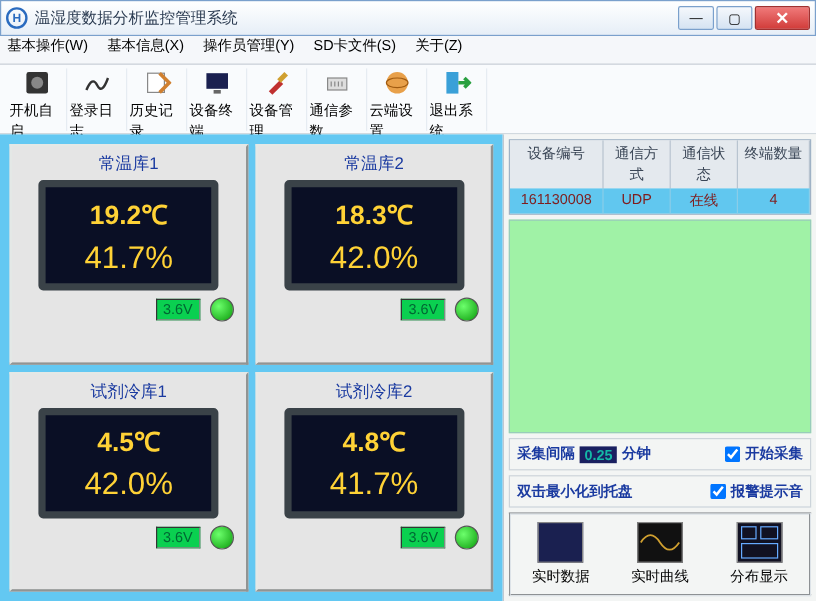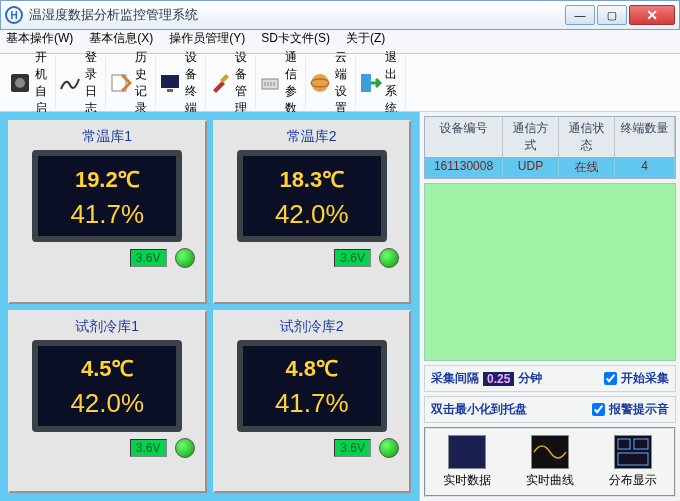--- a/index.html
+++ b/index.html
@@ -9,21 +9,21 @@
 .titlebar .logo { width: 18px; height: 18px; border: 2px solid #2a6bbf; border-radius: 50%; color: #2a6bbf; font-weight: bold; font-size: 10px; display: flex; align-items: center; justify-content: center; margin-right: 6px; }
 .titlebar .title { flex: 1; color: #2a3a50; font-size: 13px; }
 .winbtns { display: flex; gap: 2px; }
 .winbtn { width: 30px; height: 20px; background: linear-gradient(#f5f8fc,#d5e3f2); border: 1px solid #7aa0cc; border-radius: 2px; display: flex; align-items: center; justify-content: center; font-size: 11px; cursor: pointer; }
 .winbtn.close { width: 46px; background: linear-gradient(#f07a7a,#d13c3a); color: #fff; border-color: #a03030; font-size: 14px; font-weight: bold; }
 
 .menubar { height: 24px; background: #f5f7fa; border-bottom: 1px solid #c0c8d0; display: flex; align-items: flex-start; padding: 0 6px; gap: 16px; }
 .menubar span { cursor: pointer; }
 
 .toolbar { height: 58px; background: #f9fbfd; border-bottom: 1px solid #c8d0d8; display: flex; align-items: center; padding: 2px 6px; }
-.toolbtn { width: 50px; height: 52px; display: flex; flex-direction: row; align-items: center; justify-content: flex-end; gap: 3px; cursor: pointer; border-right: 1px solid #e6ecf2; padding: 0 2px; }
+.toolbtn { width: 50px; height: 52px; display: flex; flex-direction: column; align-items: center; justify-content: flex-start; gap: 3px; cursor: pointer; border-right: 1px solid #e6ecf2; padding: 0 2px; }
 .toolicon { width: 26px; height: 26px; display: flex; align-items: center; justify-content: center; }
 
 .content { display: flex; height: calc(501px - 30px - 24px - 58px); }
 .leftpanel { width: 432px; background: #63c8f2; padding: 8px; display: grid; grid-template-columns: 1fr 1fr; gap: 6px; }
 
 .device { background: #e5e5e5; border: 2px outset #e4e8e6; padding: 4px; display: flex; flex-direction: column; align-items: center; }
 .dev-title { color: #1a3aa0; font-size: 14px; margin: 2px 0 4px; font-weight: 500; }
 .screen { width: 150px; height: 92px; background: #0a0f25; border: 6px solid #3a4248; border-radius: 4px; display: flex; flex-direction: column; align-items: center; justify-content: center; gap: 6px; }
 .temp { color: #ffd236; font-size: 22px; font-weight: bold; }
 .humid { color: #ffd236; font-size: 26px; font-weight: normal; }
@@ -35,21 +35,21 @@
 .table { border: 1px solid #9fb2c5; font-size: 12px; }
 .table .hdr { display: flex; background: #e4e9ee; color: #3a4656; }
 .table .hdr div { padding: 3px 4px; border-right: 1px solid #b8c4d0; text-align:center; }
 .table .row { display: flex; background: #61c7ef; color: #7f1d1d; }
 .table .row div { padding: 2px 4px; border-right: 1px solid #8acde8; text-align:center; }
 .c1{width:78px}.c2{width:56px}.c3{width:56px}.c4{width:60px}
 .greenarea { flex: 1; min-height: 160px; background: #a0f2a6; border: 1px solid #9cb; }
 
 .cfg { border: 1px solid #ccd4da; padding: 4px 6px; display: flex; align-items: center; gap: 4px; font-size: 12px; }
 .cfg .blue { color: #1a3aa0; font-weight: 600; }
-.numbox { background: #1a2060; color: #f0abfc; padding: 0 4px; font-weight: bold; }
+.numbox { background: #1a2060; color: #14b8a6; padding: 0 4px; font-weight: bold; }
 
 .btnrow { display: flex; gap: 8px; justify-content: space-around; border: 2px groove #dde3e8; padding: 6px 4px; }
 .databtn { width: 66px; display: flex; flex-direction: column; align-items: center; gap: 3px; cursor: pointer; }
 .databtn .ic { width: 38px; height: 34px; display:flex; align-items:center; justify-content:center; border:1px solid #888; }
 
 input[type=checkbox]{ vertical-align: middle; }
 </style>
 </head>
 <body>
 

